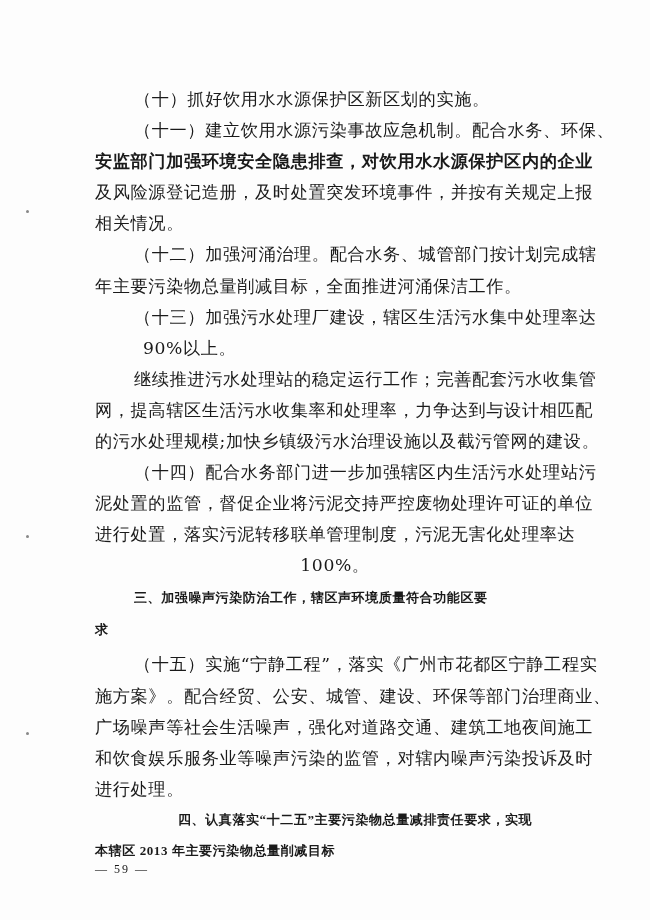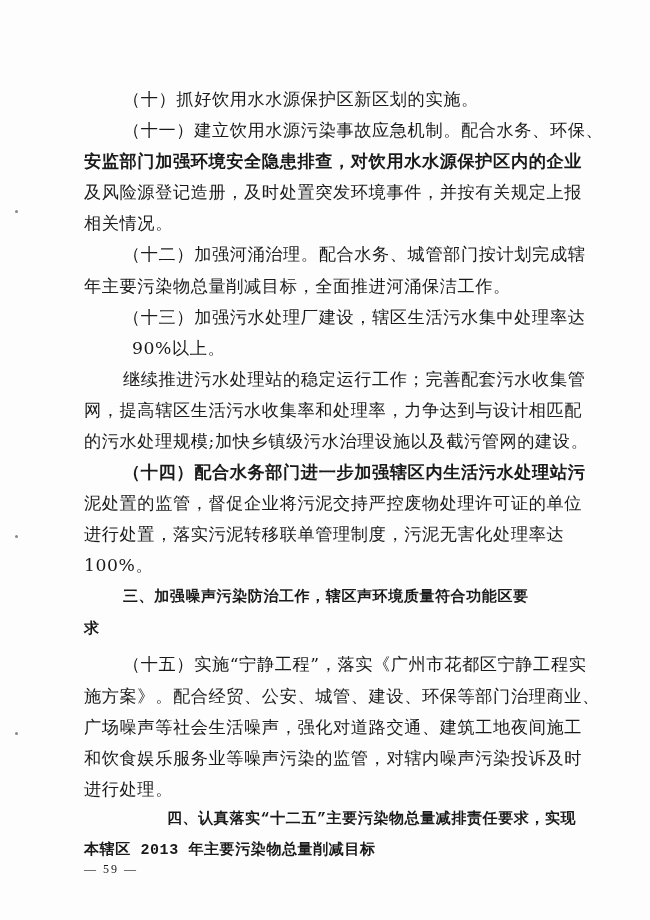--- a/index.html
+++ b/index.html
@@ -2,28 +2,28 @@
 <html><head>
 <meta charset="utf-8">
 <style>
   html, body { margin: 0; padding: 0; }
   body {
     width: 650px; height: 920px; background: #fdfdfd;
     position: relative; overflow: hidden;
     font-family: "DejaVu Serif", "Liberation Serif", serif;
     color: #1a1a1a;
   }
-  .page { position: absolute; left: 1px; top: 0; width: 582px; height: 920px; }
+  .page { position: absolute; left: 12px; top: 0; width: 582px; height: 920px; }
   .line {
     position: absolute; left: 83px; width: 480px;
     font-size: 17.2px; line-height: 22px; white-space: nowrap;
     letter-spacing: 0.6px;
   }
   .indent { left: 122px; }
-  .bold { font-family: Liberation Mono, monospace; font-weight: bold; font-size: 15px; }
+  .bold { font-family: Liberation Serif, serif; font-weight: bold; font-size: 13px; }
   .pagenum {
     position: absolute; left: 83px; top: 862px;
     font-family: "Liberation Serif", serif; font-size: 12px; letter-spacing: 2px;
   }
   .dot { position: absolute; width: 3px; height: 3px; background: #888; border-radius: 50%; }
 </style>
 </head>
 <body>
 
 <div class="page">
@@ -33,24 +33,24 @@
       <div class="line" style="top: 150px; font-weight: bold;">安监部门加强环境安全隐患排查，对饮用水水源保护区内的企业</div>
       <div class="line" style="top: 181px; text-align: right;">及风险源登记造册，及时处置突发环境事件，并按有关规定上报</div>
       <div class="line" style="top: 212px;">相关情况。</div>
       <div class="line indent" style="top: 243px;">（十二）加强河涌治理。配合水务、城管部门按计划完成辖</div>
       <div class="line" style="top: 275px;">年主要污染物总量削减目标，全面推进河涌保洁工作。</div>
       <div class="line indent" style="top: 306px;">（十三）加强污水处理厂建设，辖区生活污水集中处理率达</div>
       <div class="line" style="top: 337px; margin-left: 48px;">90%以上。</div>
       <div class="line indent" style="top: 368px;">继续推进污水处理站的稳定运行工作；完善配套污水收集管</div>
       <div class="line" style="top: 399px;">网，提高辖区生活污水收集率和处理率，力争达到与设计相匹配</div>
       <div class="line" style="top: 430px;">的污水处理规模;加快乡镇级污水治理设施以及截污管网的建设。</div>
-      <div class="line indent" style="top: 461px; font-weight: bold;">（十四）配合水务部门进一步加强辖区内生活污水处理站污</div>
+      <div class="line indent" style="top: 461px;">（十四）配合水务部门进一步加强辖区内生活污水处理站污</div>
       <div class="line" style="top: 492px;">泥处置的监管，督促企业将污泥交持严控废物处理许可证的单位</div>
       <div class="line" style="top: 523px;">进行处置，落实污泥转移联单管理制度，污泥无害化处理率达</div>
-      <div class="line" style="top: 554px;">100%。</div>
+      <div class="line" style="top: 554px; text-align: center;">100%。</div>
       <div class="line indent bold" style="top: 587px;">三、加强噪声污染防治工作，辖区声环境质量符合功能区要</div>
       <div class="line bold" style="top: 619px;">求</div>
       <div class="line indent" style="top: 653px;">（十五）实施“宁静工程”，落实《广州市花都区宁静工程实</div>
       <div class="line" style="top: 685px; text-align: center;">施方案》。配合经贸、公安、城管、建设、环保等部门治理商业、</div>
       <div class="line" style="top: 716px;">广场噪声等社会生活噪声，强化对道路交通、建筑工地夜间施工</div>
       <div class="line" style="top: 747px;">和饮食娱乐服务业等噪声污染的监管，对辖内噪声污染投诉及时</div>
       <div class="line" style="top: 778px;">进行处理。</div>
       <div class="line indent bold" style="top: 809px; margin-left: 44px;">四、认真落实“十二五”主要污染物总量减排责任要求，实现</div>
       <div class="line bold" style="top: 840px;">本辖区 2013 年主要污染物总量削减目标</div>
     </div>

